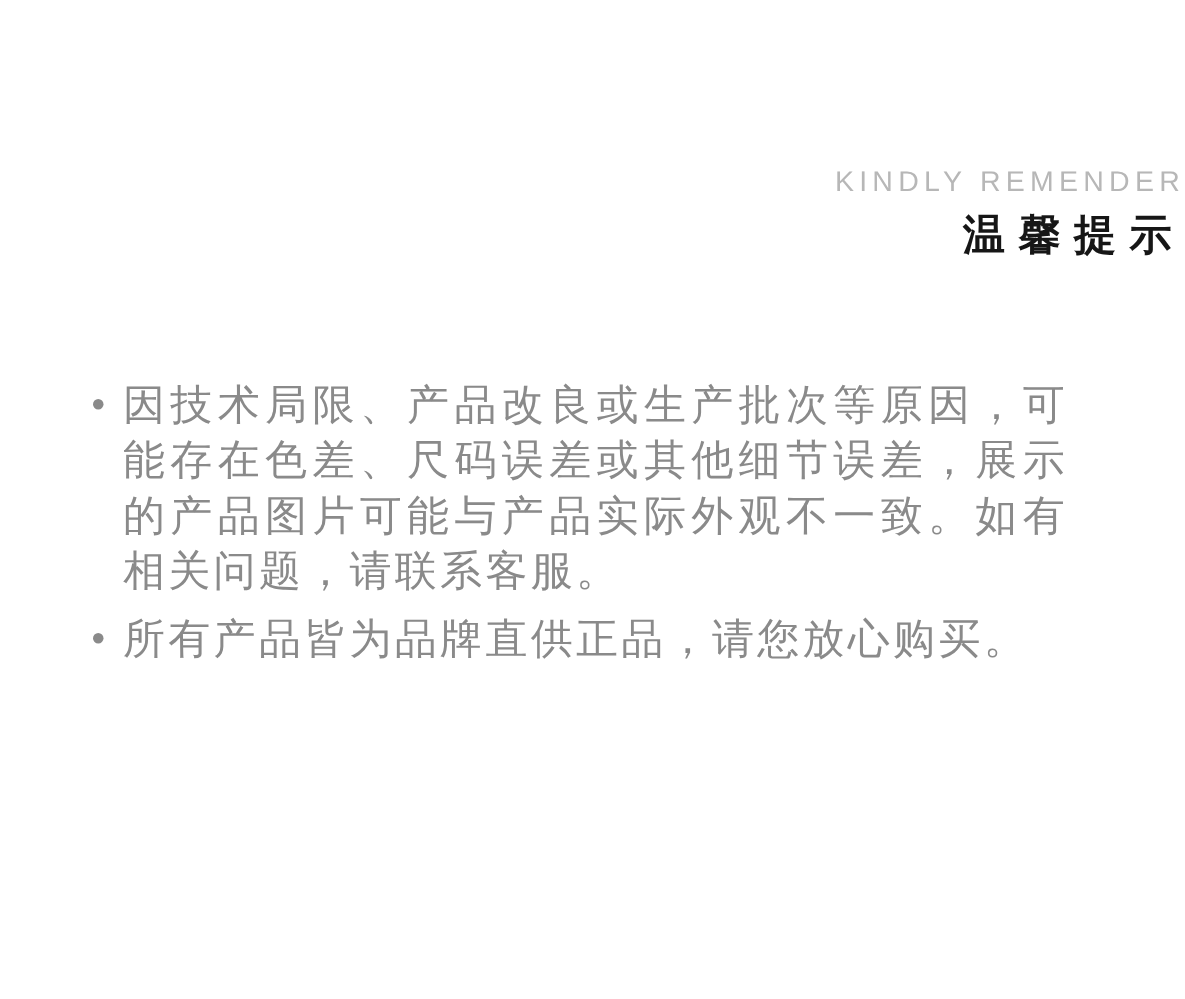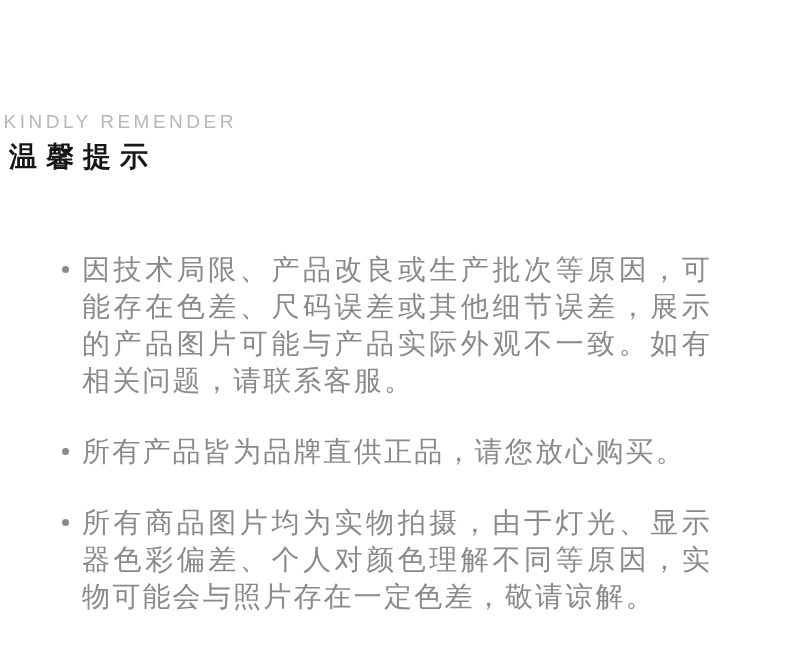--- a/index.html
+++ b/index.html
@@ -11,21 +11,21 @@
     position: relative;
     width: 790px;
     height: 666px;
     background: #ffffff;
     overflow: hidden;
     font-family: "Liberation Sans", sans-serif;
     box-sizing: border-box;
     padding-top: 112px;
   }
   .header {
-    text-align: left;
+    text-align: right;
   }
   .subtitle-en {
     margin: 0;
     font-size: 19px;
     line-height: 1;
     font-weight: 400;
     letter-spacing: 3.5px;
     padding-left: 3.5px; 
     color: #b7b7b7;
   }
@@ -49,21 +49,21 @@
     padding-left: 20px;
     box-sizing: border-box;
     width: 650px;
     color: #8a8a8a;
     font-size: 28px;
     line-height: 37px;
     letter-spacing: 2.2px;
     text-align: justify;
   }
   .notice-item + .notice-item {
-    margin-top: 34px;
+    margin-top: 8px;
   }
   .dot {
     position: absolute;
     left: 0;
     top: 15px;
     width: 7px;
     height: 7px;
     border-radius: 50%;
     background: #8a8a8a;
   }
@@ -80,19 +80,15 @@
 
   <ul class="notice-list">
     <li class="notice-item">
       <span class="dot"></span>
       <span>因技术局限、产品改良或生产批次等原因，可能存在色差、尺码误差或其他细节误差，展示的产品图片可能与产品实际外观不一致。如有相关问题，请联系客服。</span>
     </li>
     <li class="notice-item">
       <span class="dot"></span>
       <span>所有产品皆为品牌直供正品，请您放心购买。</span>
     </li>
-    <li class="notice-item">
-      <span class="dot"></span>
-      <span>所有商品图片均为实物拍摄，由于灯光、显示器色彩偏差、个人对颜色理解不同等原因，实物可能会与照片存在一定色差，敬请谅解。</span>
-    </li>
   </ul>
 
 </div>
 
 </body></html>

